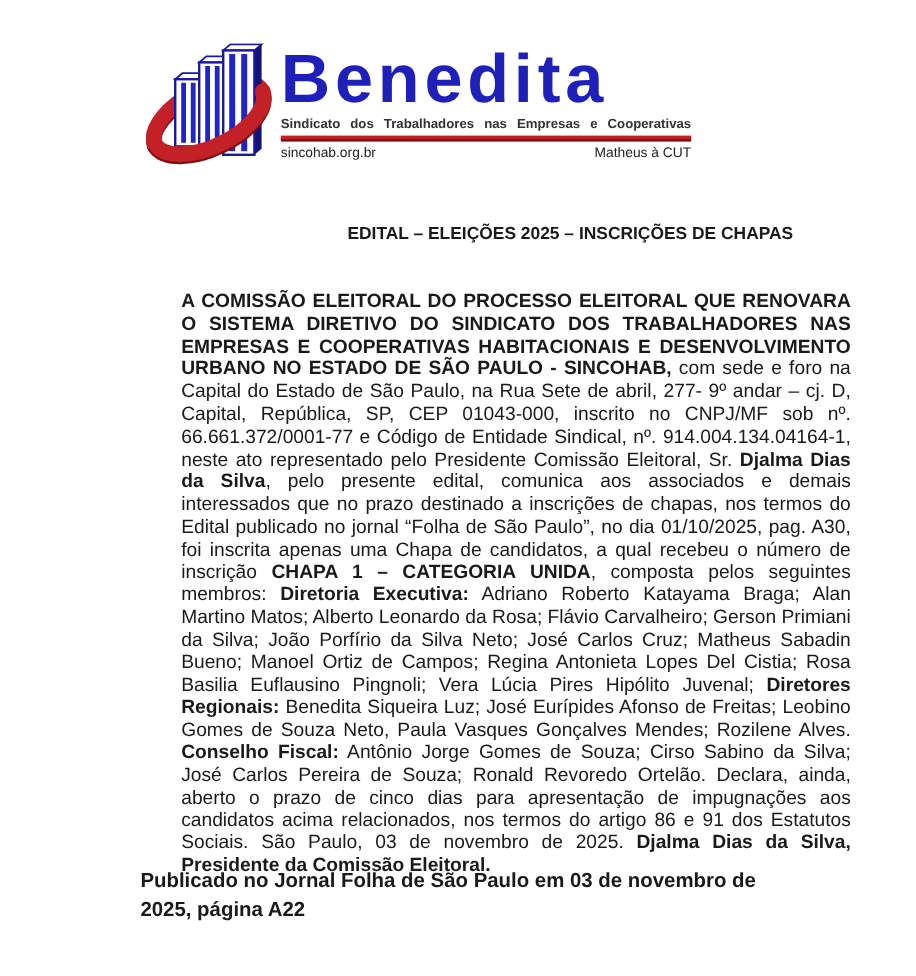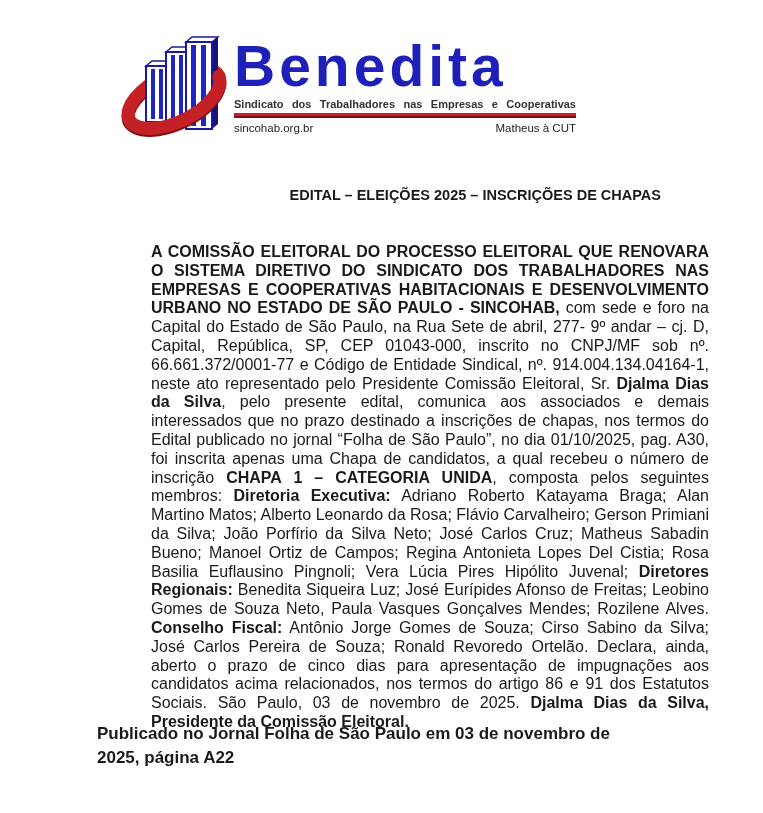--- a/index.html
+++ b/index.html
@@ -36,21 +36,21 @@
   .doc-title{
     position:absolute;top:187px;left:103px;width:558px;
     text-align:right;font-weight:bold;font-size:14.5px;white-space:nowrap;
   }
   .doc-body{
     position:absolute;top:243px;left:103px;width:558px;
     font-size:16px;line-height:18.8px;text-align:justify;margin-left:48px;
   }
   .doc-body b{font-weight:bold;}
   .doc-footer{
-    position:absolute;top:722px;left:97px;width:560px;
+    position:absolute;top:722px;left:117px;width:560px;
     font-size:17px;font-weight:bold;line-height:23.5px;text-align:left;
   }
   .sw{fill:none;stroke-width:13;stroke-linecap:round;}
   .sw-red{stroke:var(--accent-red);}
   .sw-dark{stroke:var(--accent-red-dark);}
   .b-front{fill:#ffffff;stroke:var(--building-outline);stroke-width:2;}
   .b-top{fill:#ffffff;stroke:var(--building-outline);stroke-width:1.5;}
   .b-side{fill:var(--building-side);}
   .b-stripe{fill:var(--building-blue);}
 </style>

